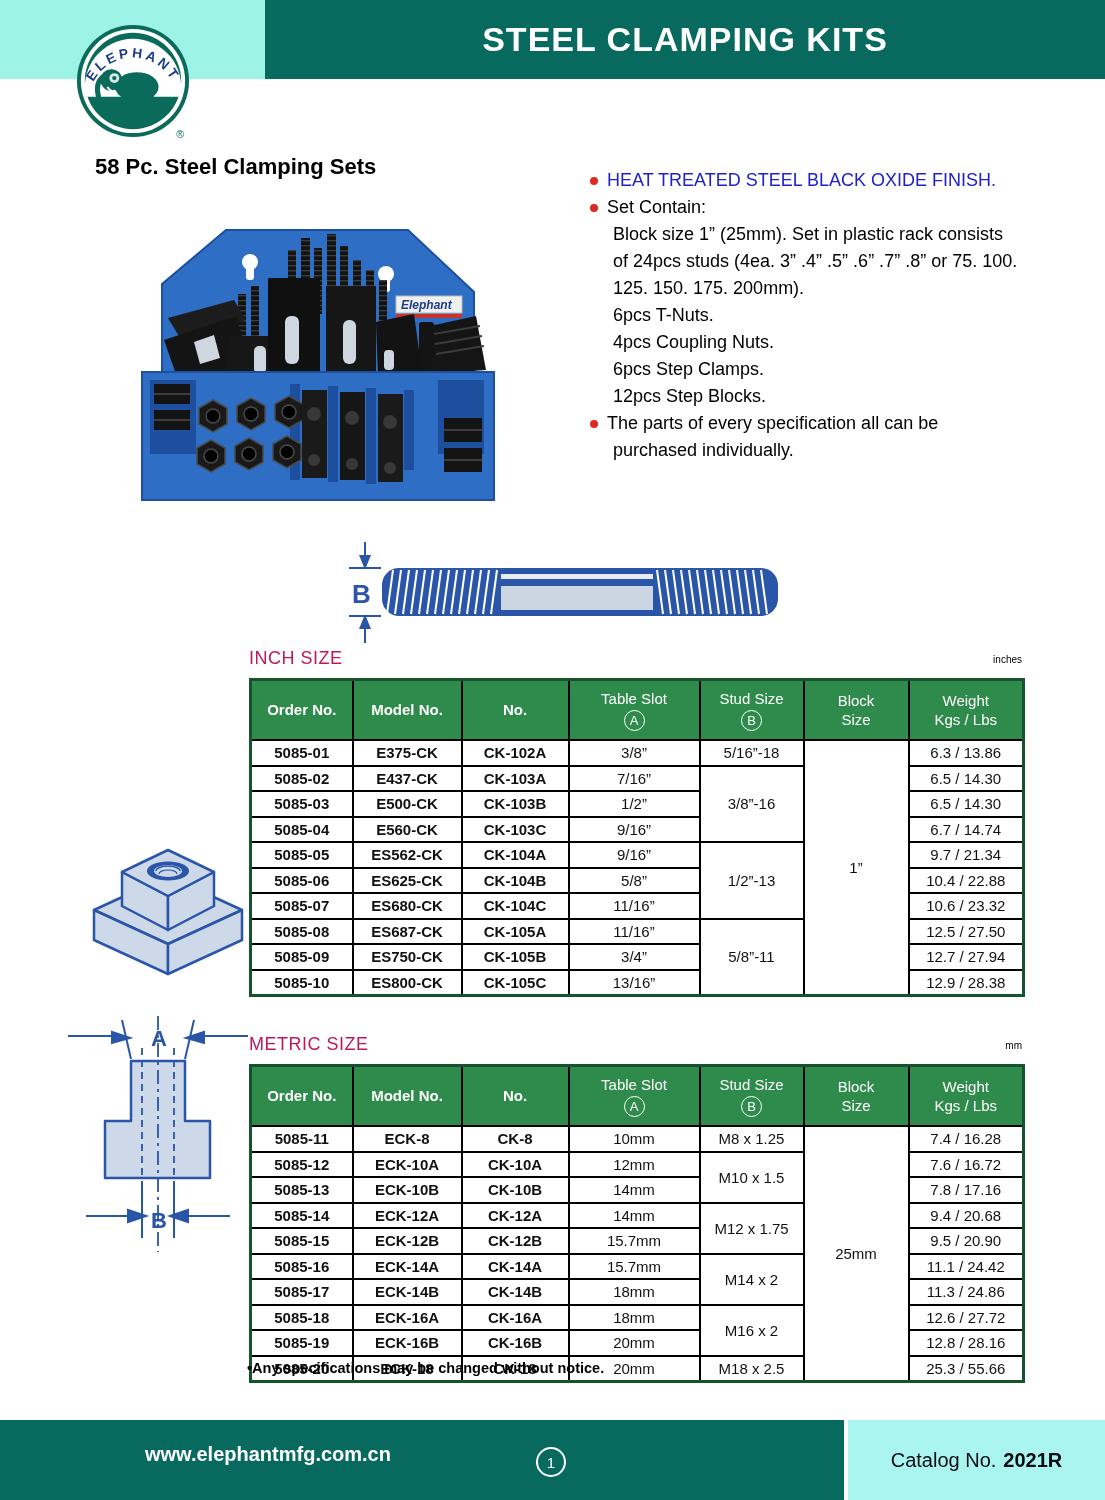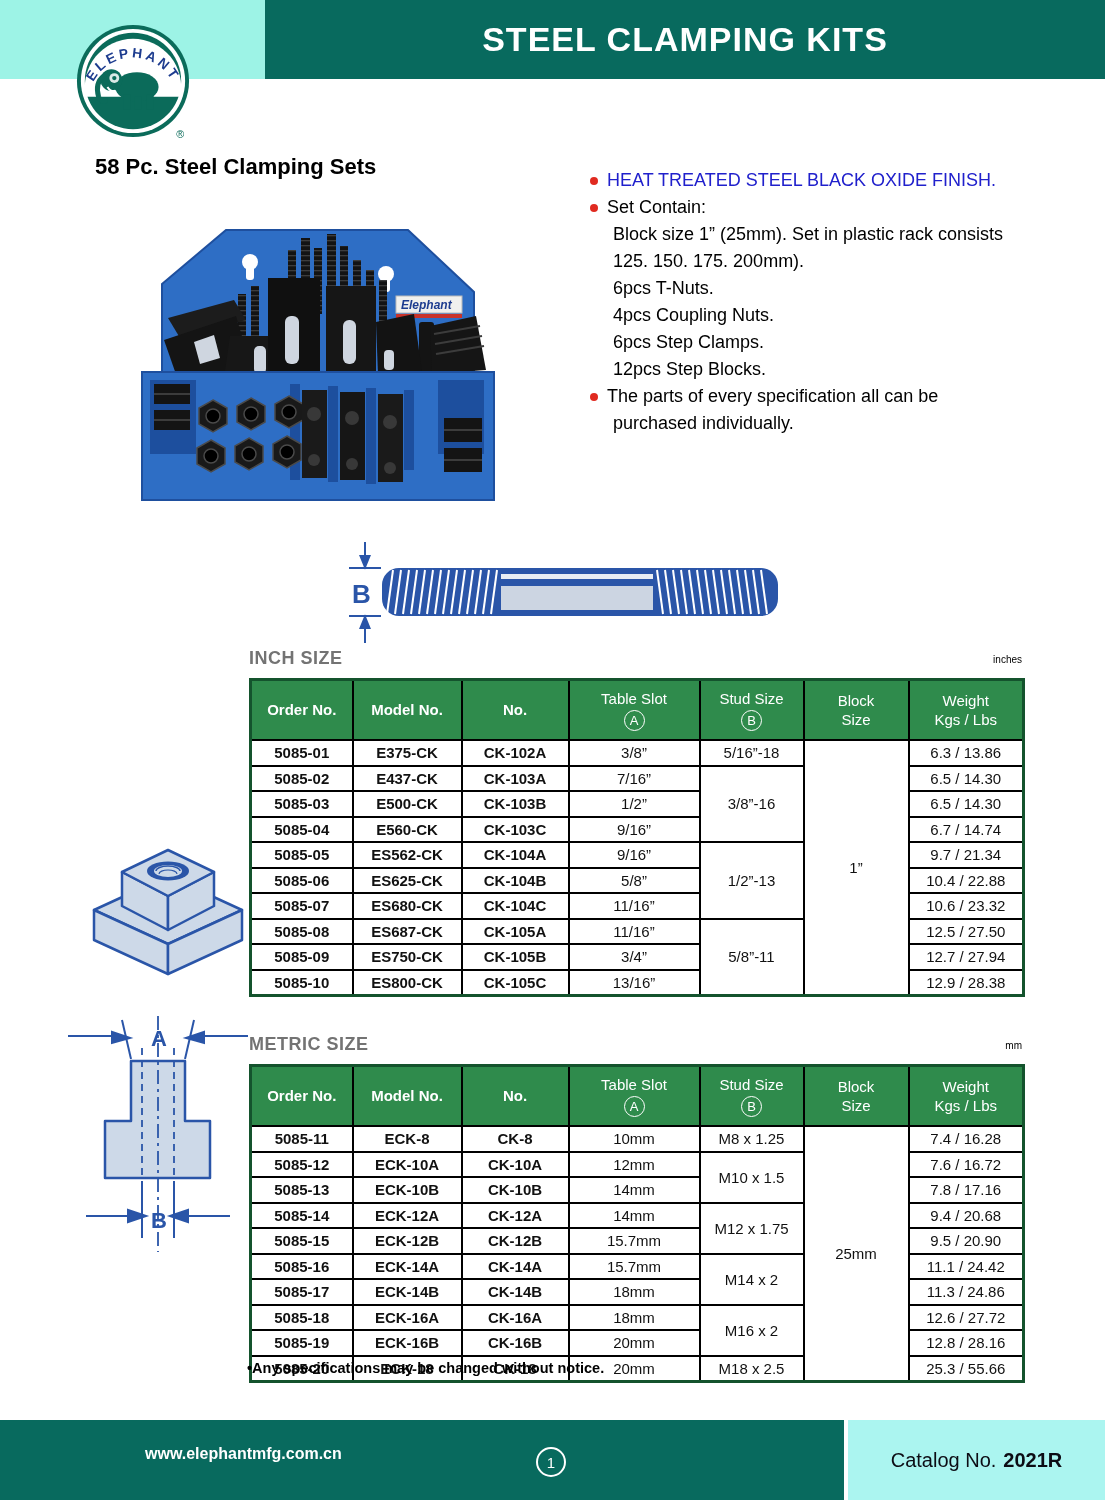--- a/index.html
+++ b/index.html
@@ -15,21 +15,21 @@
   .section-title{position:absolute;left:95px;top:146px;font-size:22px;font-weight:bold;color:#000;margin-top:8px;}
 
   
   .features{position:absolute;left:590px;top:167px;width:510px;font-size:18px;line-height:27px;color:#000;}
   .feat{display:flex;align-items:flex-start;}
   .dot{flex:0 0 auto;width:8px;height:8px;border-radius:50%;background:#e02a20;margin:10px 9px 0 0;}
   .blue{color:#2020cc;}
   .sub{margin-left:23px;}
 
   
-  .size-heading{position:absolute;font-size:18px;font-weight:bold;color:#737373;letter-spacing:.5px;}
+  .size-heading{position:absolute;font-size:18px;font-weight:normal;color:#be185d;letter-spacing:.5px;}
   .size-unit{position:absolute;left:249px;width:773px;text-align:right;font-size:10px;color:#000;}
   .dtable{border-collapse:collapse;table-layout:fixed;width:773px;border:3px solid #14532d;}
   .dtable th{background:#2f8b4c;color:#fff;border:2px solid #000;height:58px;padding:0 2px;
     font-size:15px;font-weight:normal;line-height:1.3;text-align:center;vertical-align:middle;}
   .dtable th.hb{font-weight:bold;}
   .dtable td{border:2px solid #000;height:23.5px;padding:0 2px;font-size:15px;text-align:center;vertical-align:middle;background:#fff;}
   .dtable td.b{font-weight:bold;}
   .circ{display:inline-block;width:19px;height:19px;border:1.5px solid #fff;border-radius:50%;
     line-height:19px;font-size:13px;text-align:center;margin-top:2px;}
   #inch-table{position:absolute;left:249px;top:678px;}
@@ -38,21 +38,21 @@
 
   
   .photo-svg{position:absolute;left:138px;top:222px;}
   .stud-svg{position:absolute;left:335px;top:540px;}
   .tnut3d-svg{position:absolute;left:70px;top:810px;}
   .section-svg{position:absolute;left:58px;top:1006px;}
 
   
   .footer-teal{position:absolute;left:0;top:1420px;width:844px;height:80px;background:#086a5e;}
   .footer-url{position:absolute;left:145px;top:1420px;height:68px;display:flex;align-items:center;
-    color:#fff;font-size:16px;font-weight:bold;}
+    color:#fff;font-size:20px;font-weight:bold;}
   .page-badge{position:absolute;left:536px;top:1447px;width:26px;height:26px;border:2px solid #fff;
     border-radius:50%;color:#fff;font-size:15px;display:flex;align-items:center;justify-content:center;}
   .footer-cyan{position:absolute;left:848px;top:1420px;width:257px;height:80px;background:#abf5f0;
     display:flex;align-items:center;justify-content:center;gap:7px;}
   .cat-label{font-size:20px;color:#0c0c14;}
   .cat-num{font-size:20px;font-weight:bold;color:#0c0c14;}
 </style>
 </head>
 <body>
 
@@ -206,20 +206,21 @@
   <div class="features">
     <div class="feat">
       <span class="dot"></span>
       <span class="blue">HEAT TREATED STEEL BLACK OXIDE FINISH.</span>
     </div>
     <div class="feat">
       <span class="dot"></span>
       <span>Set Contain:</span>
     </div>
     <div class="sub">Block size 1” (25mm). Set in plastic rack consists</div>
+    <div class="sub">of 24pcs studs (4ea. 3” .4” .5” .6” .7” .8” or 75. 100.</div>
     <div class="sub">125. 150. 175. 200mm).</div>
     <div class="sub">6pcs T-Nuts.</div>
     <div class="sub">4pcs Coupling Nuts.</div>
     <div class="sub">6pcs Step Clamps.</div>
     <div class="sub">12pcs Step Blocks.</div>
     <div class="feat">
       <span class="dot"></span>
       <span>The parts of every specification all can be</span>
     </div>
     <div class="sub">purchased individually.</div>

